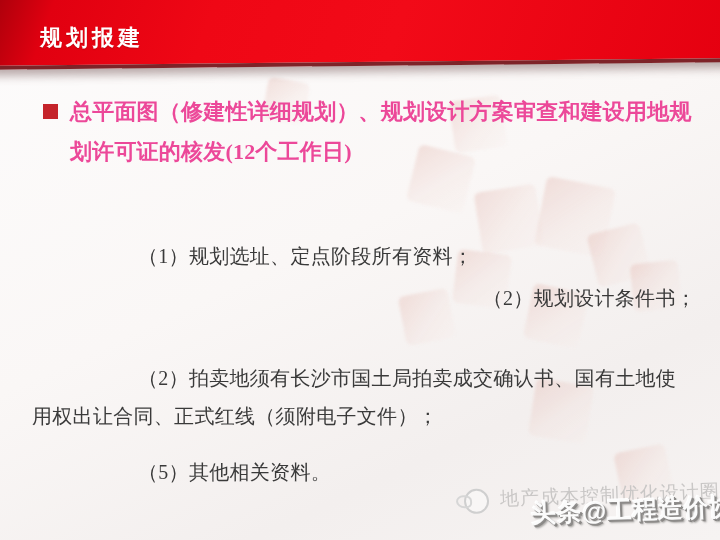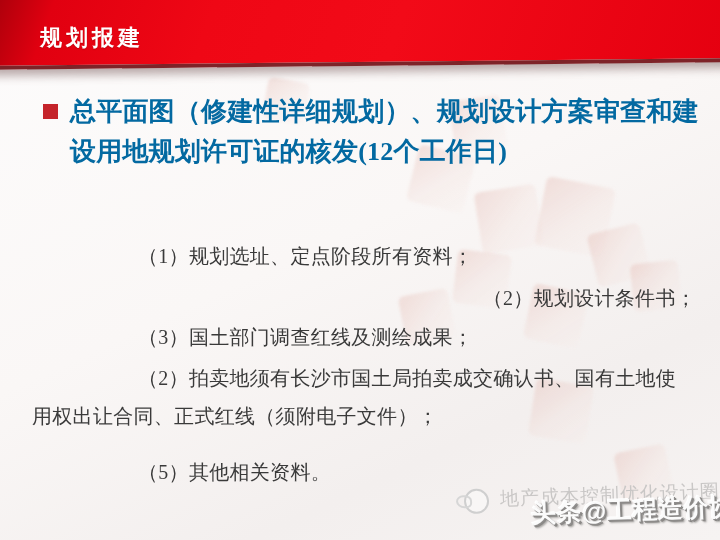--- a/index.html
+++ b/index.html
@@ -32,21 +32,21 @@
     background:linear-gradient(135deg,rgba(228,186,178,0.40) 0%,rgba(240,219,214,0.28) 55%,rgba(246,235,232,0.18) 100%);
   }
 
   
   .content{position:absolute;inset:0;z-index:2;color:#2f2f2f;}
   .bullet-square{
     position:absolute;left:43px;top:104px;width:15px;height:15px;background:#c5242b;
   }
   .main-bullet{
     position:absolute;left:70px;top:92px;width:640px;
-    font-size:26px;font-weight:bold;line-height:40px;color:#0369a1;letter-spacing:0.2px;
+    font-size:22px;font-weight:bold;line-height:40px;color:#ec4899;letter-spacing:0.2px;
   }
   .case-heading{
     position:absolute;left:79px;top:193px;width:620px;
     font-size:20px;line-height:30px;letter-spacing:1.5px;color:#333333;
   }
   .req{
     position:absolute;left:32px;width:664px;
     font-size:20px;line-height:38px;letter-spacing:0.3px;color:#3a3a3a;
     text-indent:106px;
   }
@@ -90,21 +90,20 @@
   <div class="cube" style="left:618px;top:448px;width:52px;height:52px;transform:rotate(-12deg);"></div>
 
   <div class="header-band"></div>
   <div class="page-title">规划报建</div>
 
   <div class="content">
     <div class="bullet-square"></div>
     <div class="main-bullet">总平面图（修建性详细规划）、规划设计方案审查和建设用地规划许可证的核发(12个工作日)</div>
     <div class="req req1">（1）规划选址、定点阶段所有资料；</div>
     <div class="req req2">（2）规划设计条件书；</div>
-    <div class="req req3">（3）国土部门调查红线及测绘成果；</div>
     <div class="req req4">（2）拍卖地须有长沙市国土局拍卖成交确认书、国有土地使用权出让合同、正式红线（须附电子文件）；</div>
     <div class="req req5">（5）其他相关资料。</div>
   </div>
 
   <div class="wm-logo">
     <span class="c1"></span>
     <span class="c2"></span>
   </div>
   <div class="wm-brand">地产成本控制优化设计圈</div>
   <div class="wm-overlay">头条@工程造价协会</div>

